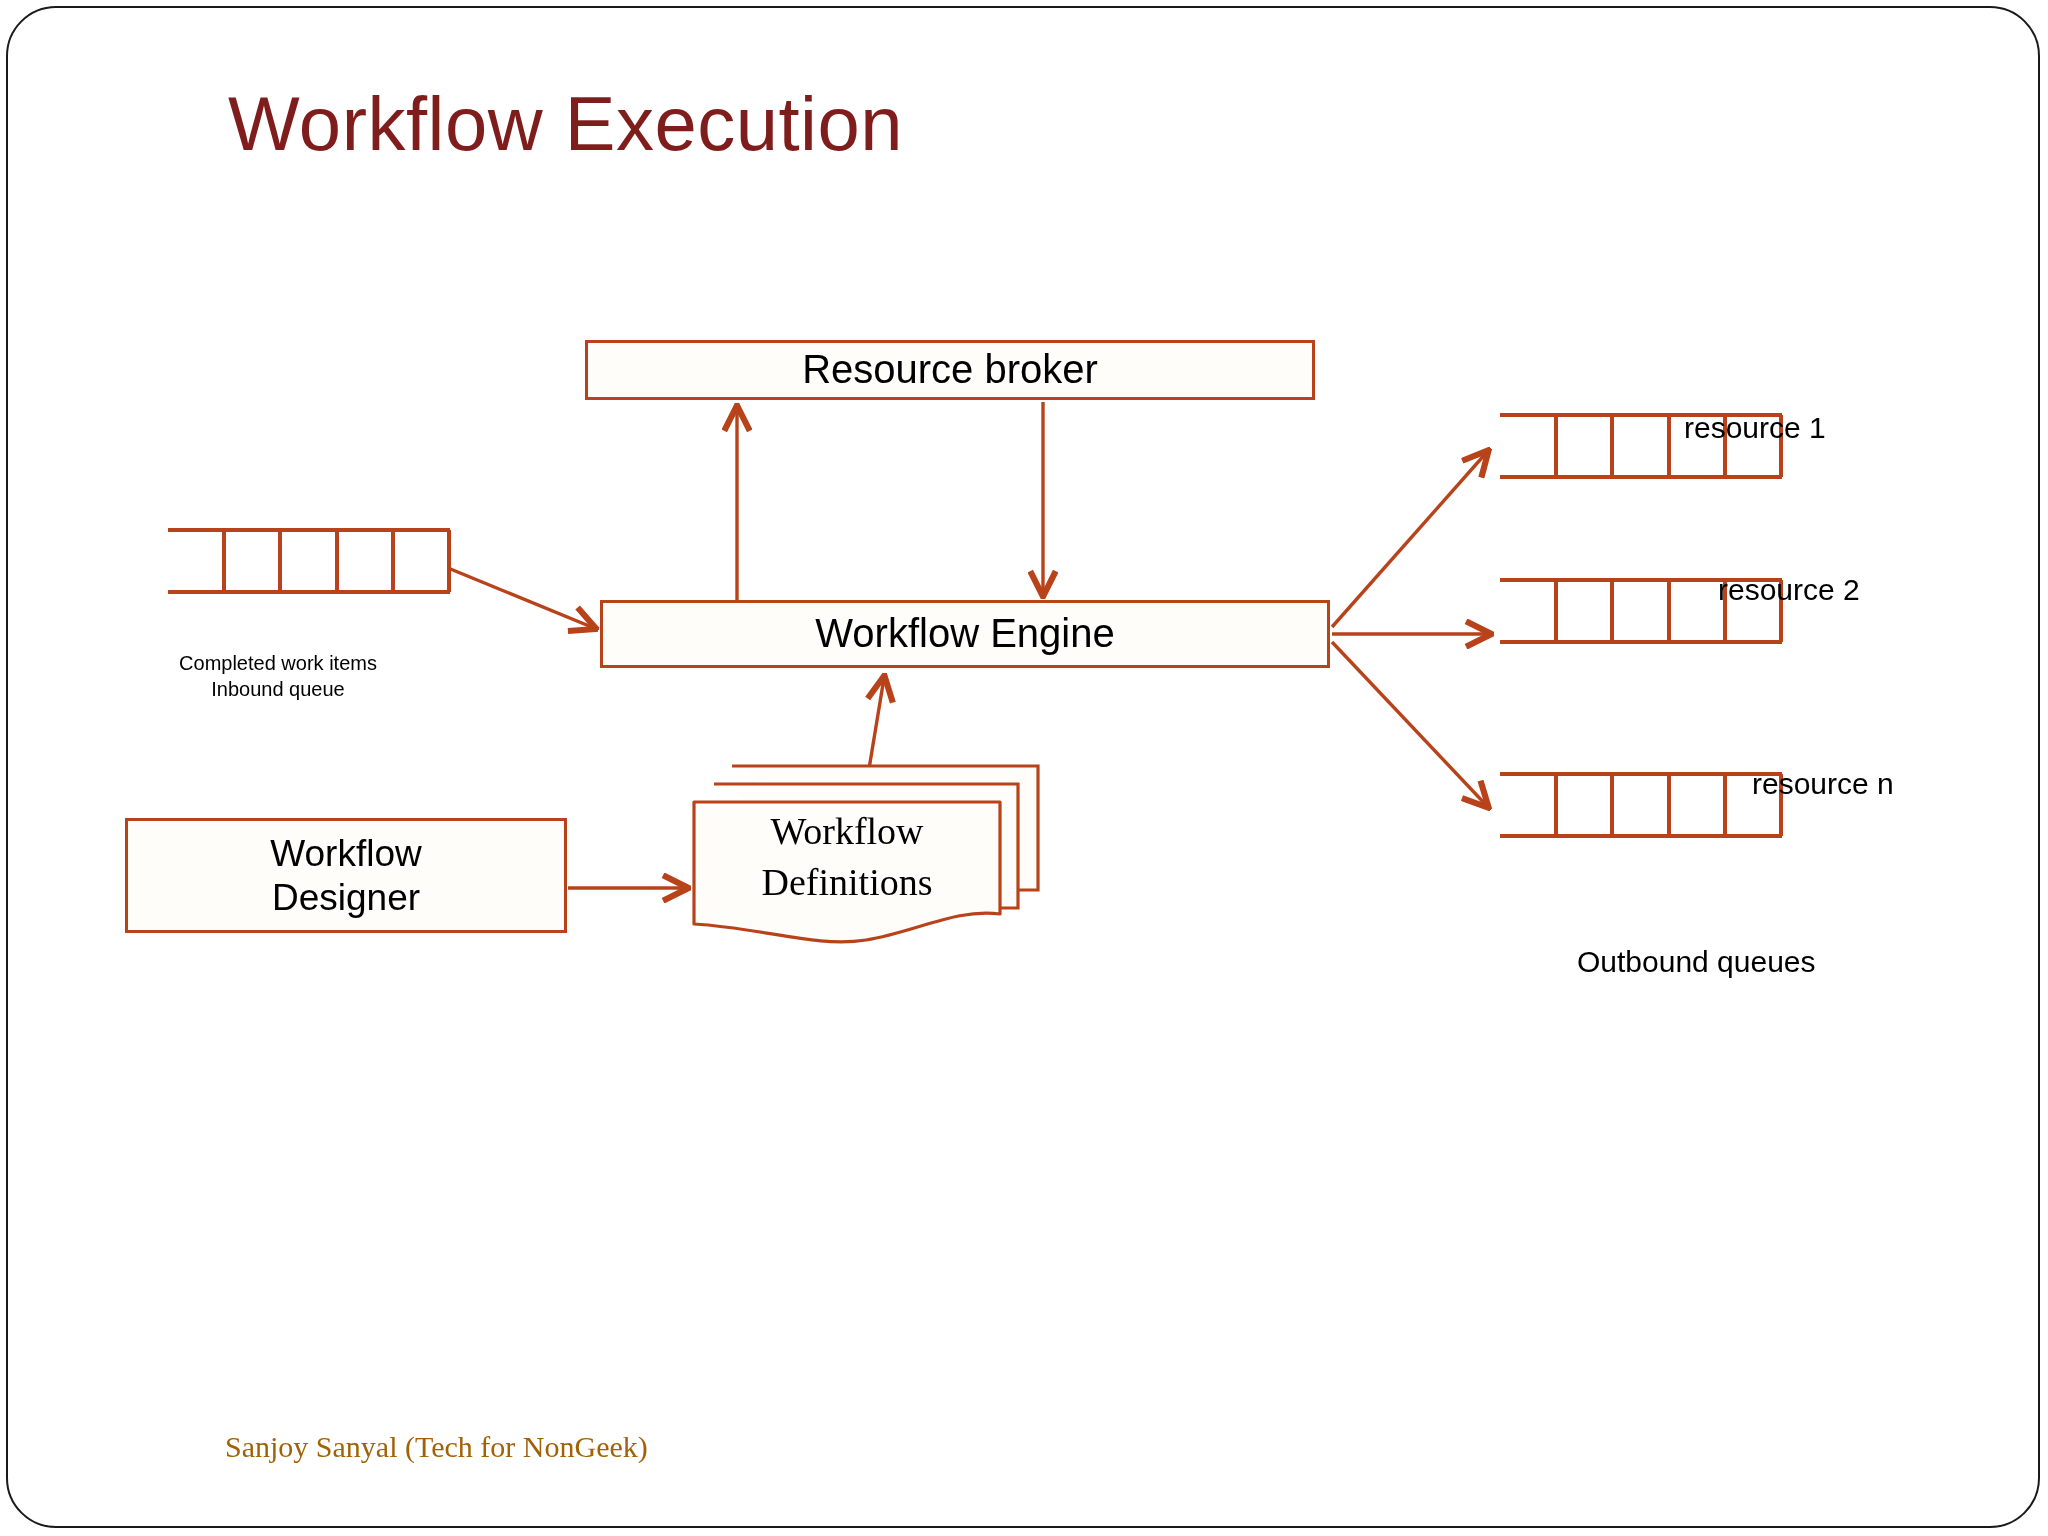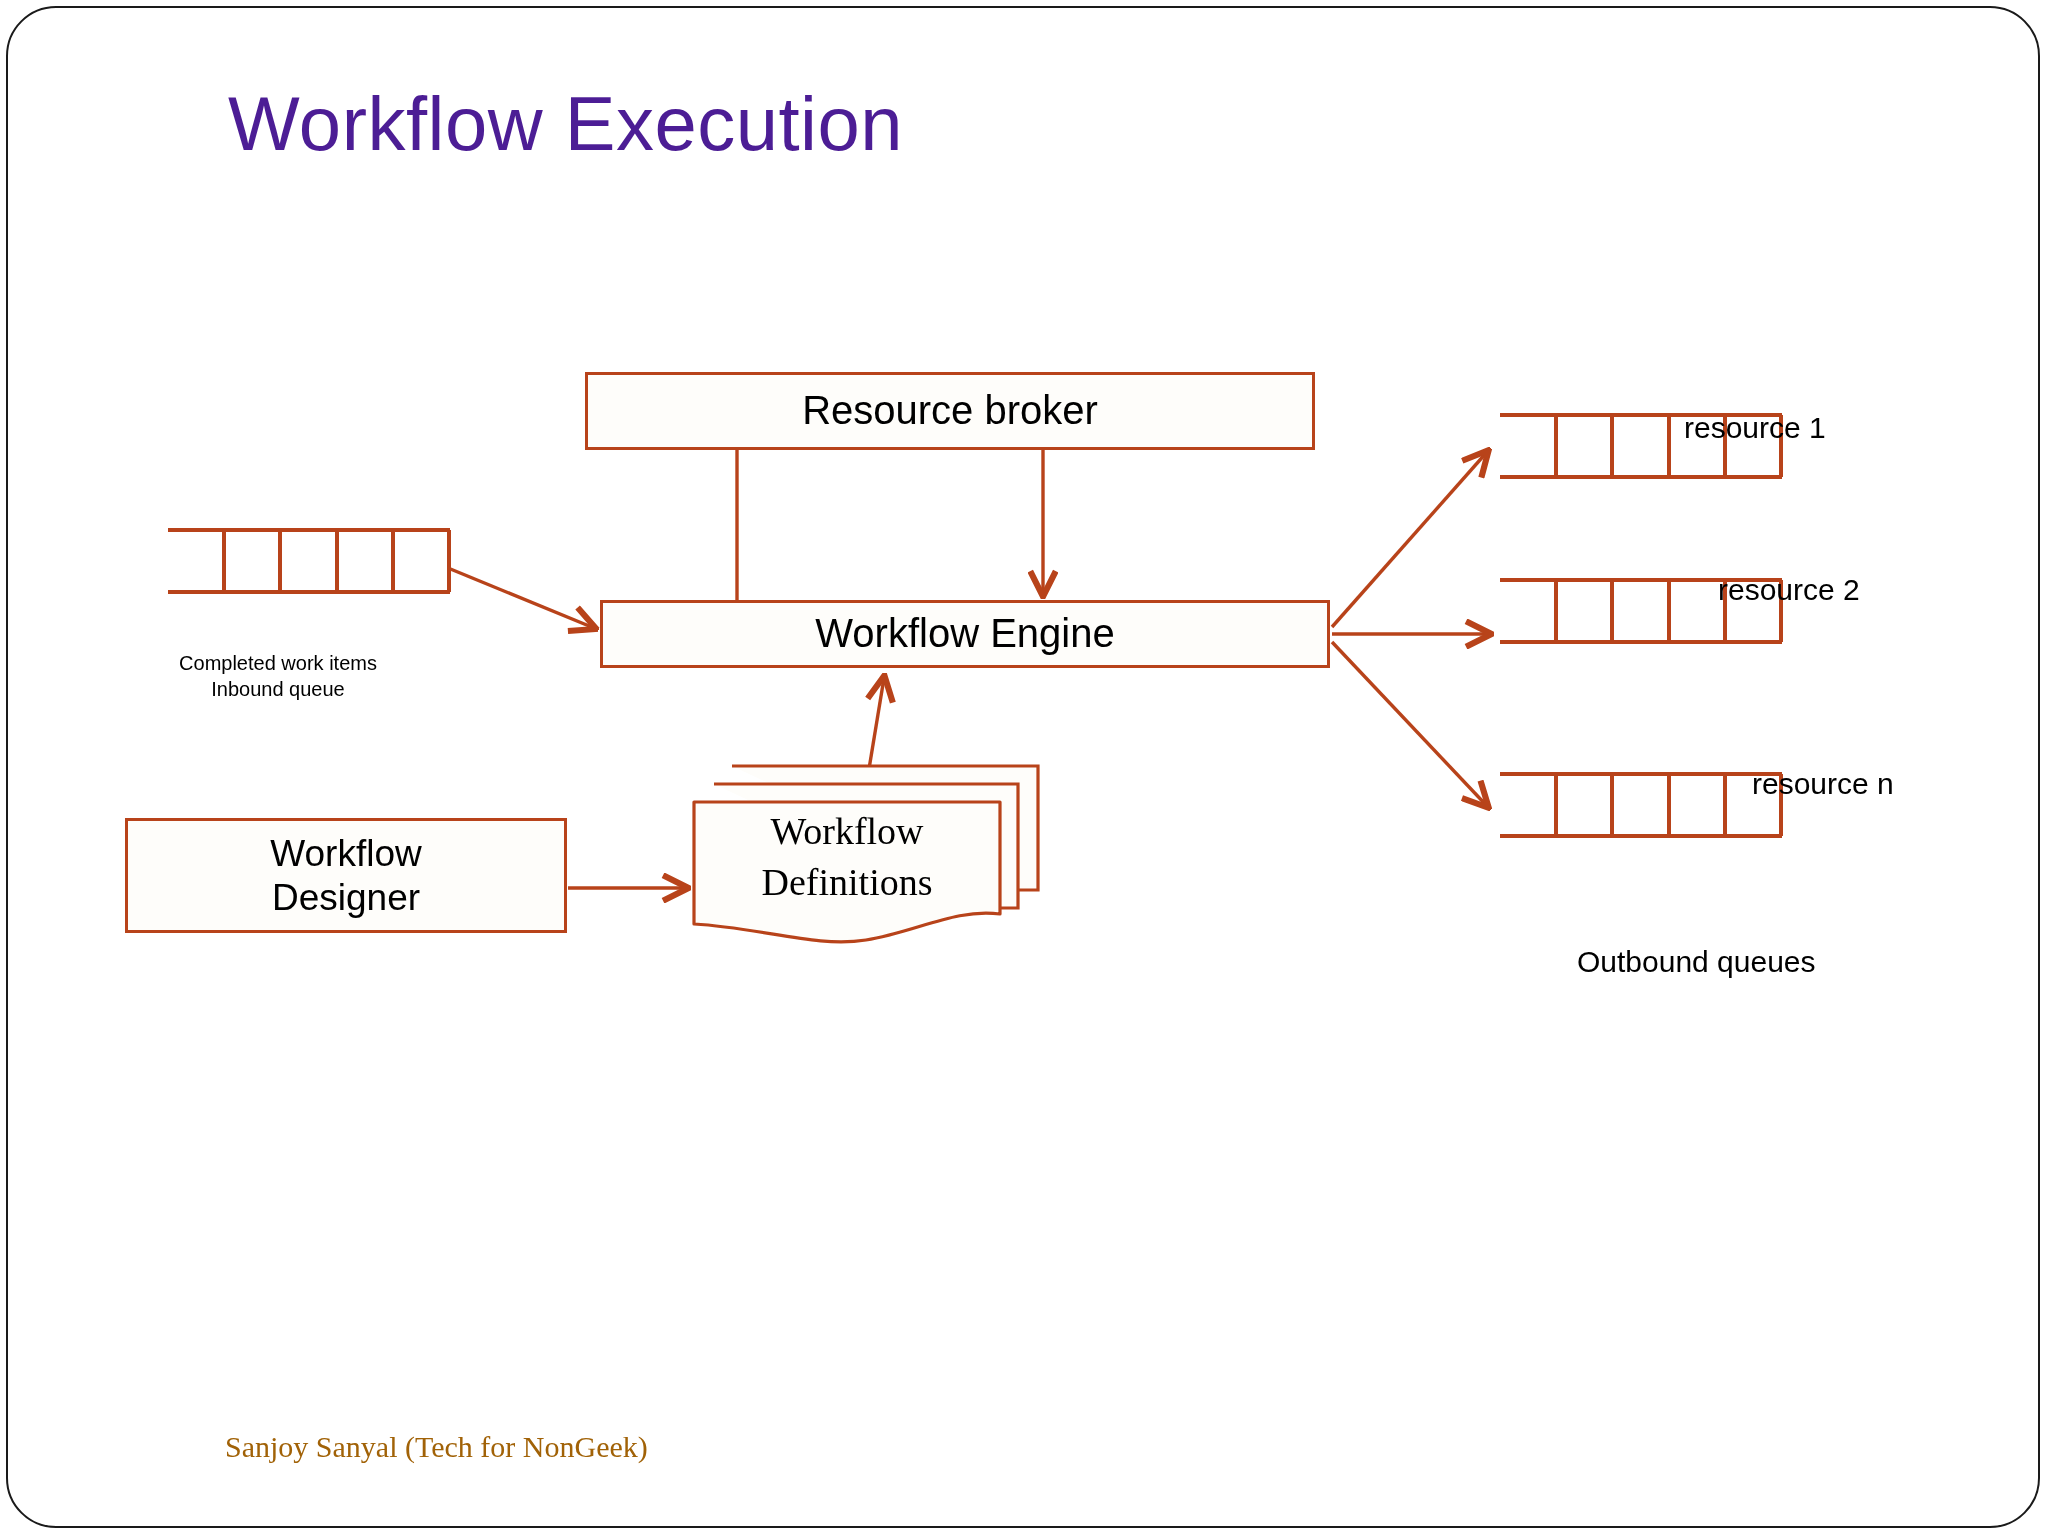--- a/index.html
+++ b/index.html
@@ -32,21 +32,21 @@
     pointer-events: none;
   }
 
   
   #title {
     position: absolute;
     left: 228px;
     top: 86px;
     font-size: 76px;
     line-height: 1.0;
-    color: #4c1d95;
+    color: #7f1d1d;
     font-family: "Liberation Sans", sans-serif;
     font-weight: 400;
     letter-spacing: 0.5px;
     white-space: nowrap;
     text-align: center;
   }
 
   
   #footer {
     position: absolute;
@@ -78,23 +78,22 @@
     justify-content: center;
     text-align: center;
     color: #000000;
     font-family: "Liberation Sans", sans-serif;
     line-height: 1.18;
   }
   #box-resource-broker {
     left: 585px;
     top: 340px;
     width: 730px;
-    height: 78px;
+    height: 60px;
     font-size: 40px;
-    margin-top: 32px;
   }
   #box-workflow-engine {
     left: 600px;
     top: 600px;
     width: 730px;
     height: 68px;
     font-size: 40px;
   }
   #box-workflow-designer {
     left: 125px;

